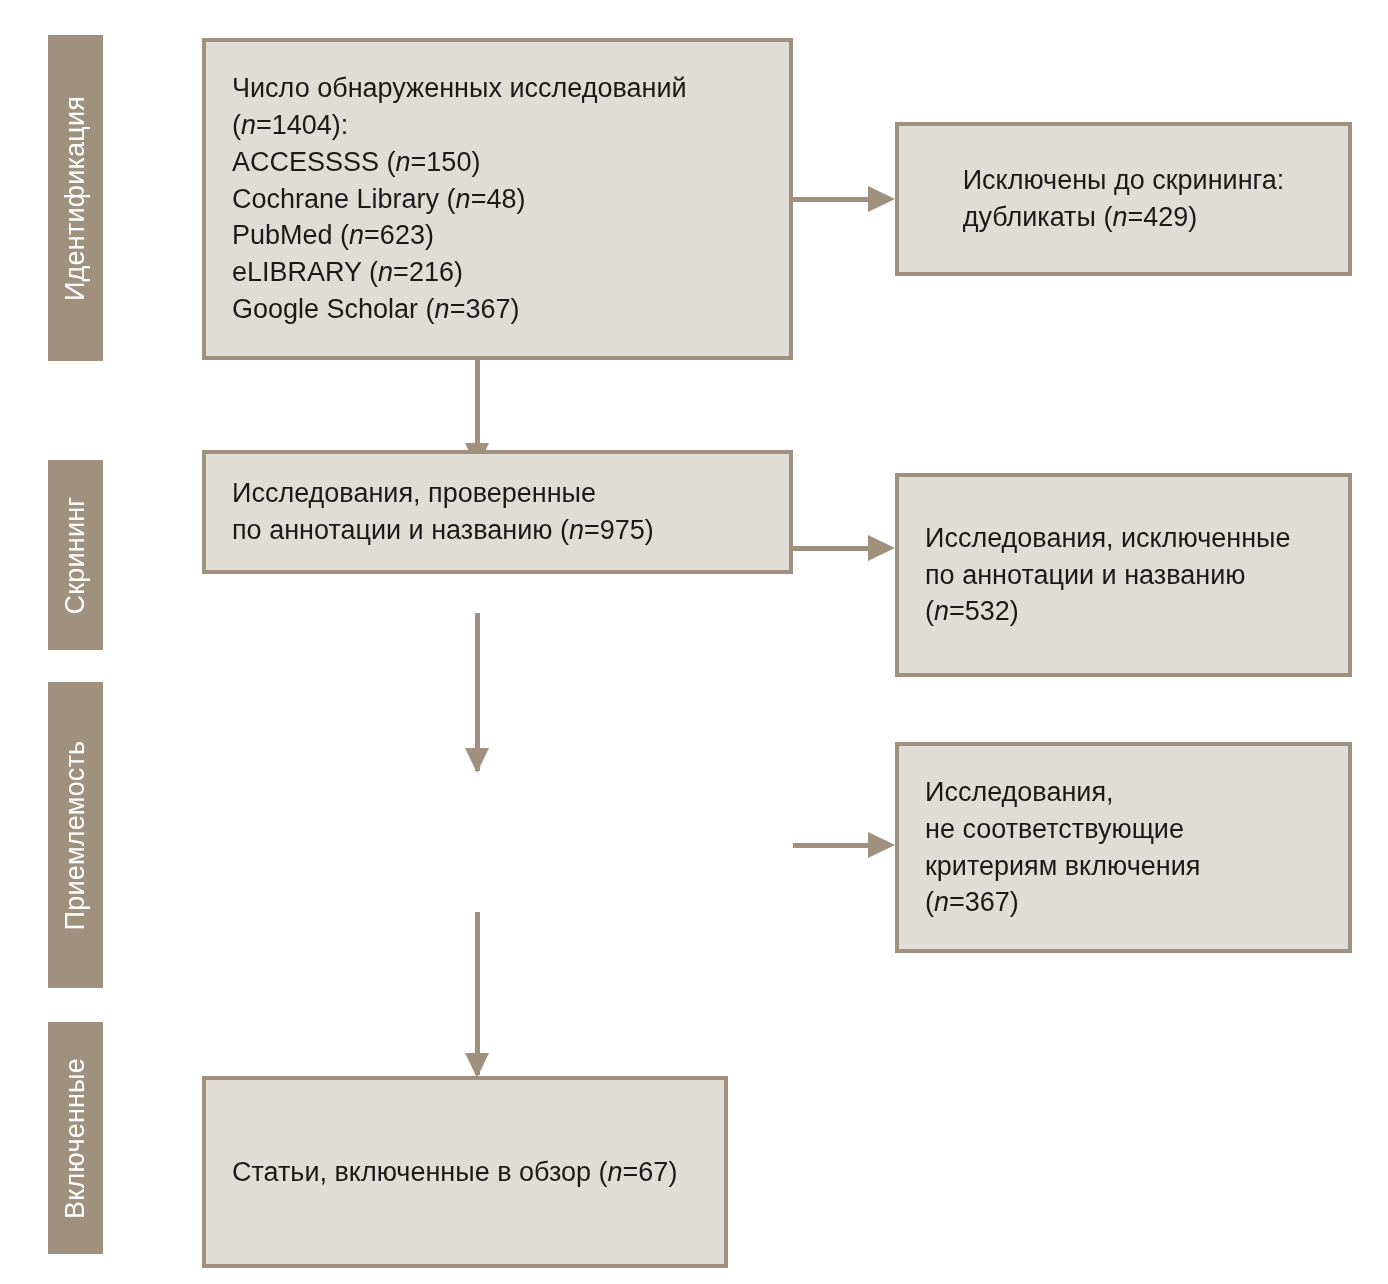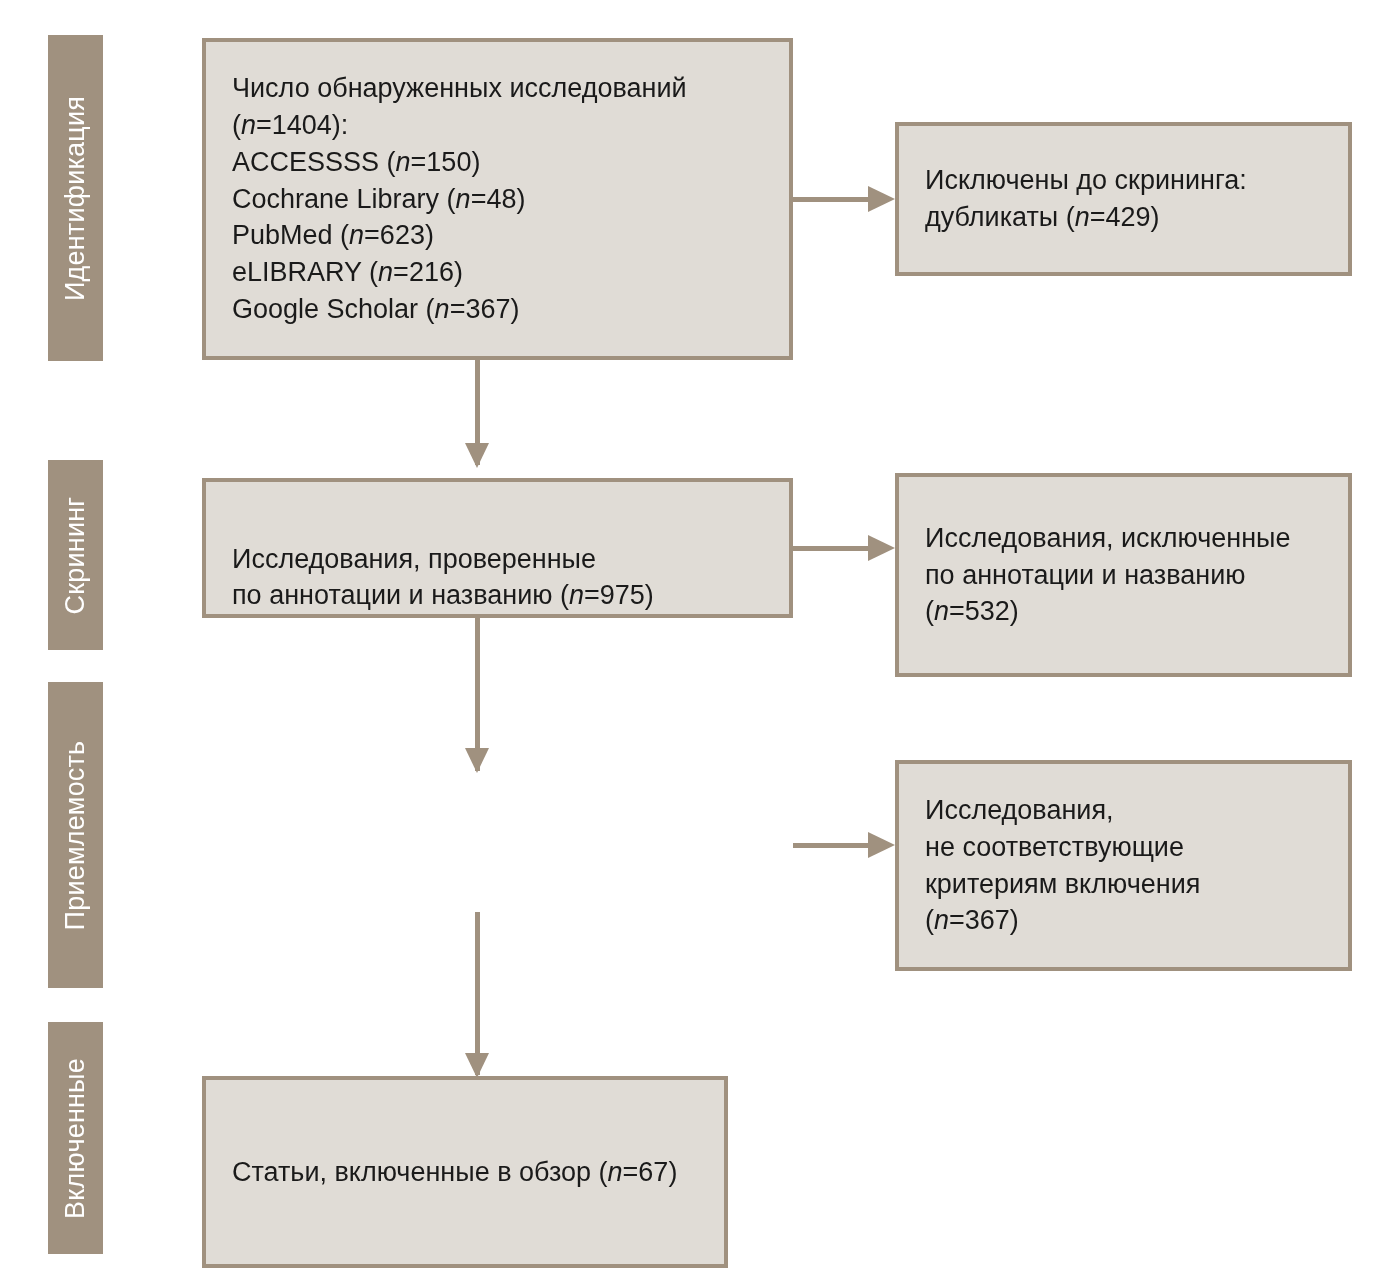--- a/index.html
+++ b/index.html
@@ -128,38 +128,38 @@
   <div class="flow-box" style="left:202px; top:38px; width:591px; height:322px;">
     <span class="flow-box-text">Число обнаруженных исследований
 (<i>n</i>=1404):
 ACCESSSS (<i>n</i>=150)
 Cochrane Library (<i>n</i>=48)
 PubMed (<i>n</i>=623)
 eLIBRARY (<i>n</i>=216)
 Google Scholar (<i>n</i>=367)</span>
   </div>
 
-  <div class="flow-box" style="left:895px; top:122px; width:457px; height:154px;">
+  <div class="flow-box" style="left:895px; top:122px; width:457px; height:154px;justify-content:center;">
     <span class="flow-box-text">Исключены до скрининга:
 дубликаты (<i>n</i>=429)</span>
   </div>
 
-  <div class="flow-box" style="left:202px; top:478px; width:591px; height:140px;align-items:flex-end;">
+  <div class="flow-box" style="left:202px; top:450px; width:591px; height:124px;">
     <span class="flow-box-text">Исследования, проверенные
 по аннотации и названию (<i>n</i>=975)</span>
   </div>
 
   <div class="flow-box" style="left:895px; top:473px; width:457px; height:204px;">
     <span class="flow-box-text">Исследования, исключенные
 по аннотации и названию
 (<i>n</i>=532)</span>
   </div>
 
 
-  <div class="flow-box" style="left:895px; top:760px; width:457px; height:211px;">
+  <div class="flow-box" style="left:895px; top:742px; width:457px; height:211px;">
     <span class="flow-box-text">Исследования,
 не соответствующие
 критериям включения
 (<i>n</i>=367)</span>
   </div>
 
   <div class="flow-box" style="left:202px; top:1076px; width:526px; height:192px;">
     <span class="flow-box-text">Статьи, включенные в обзор (<i>n</i>=67)</span>
   </div>
 

